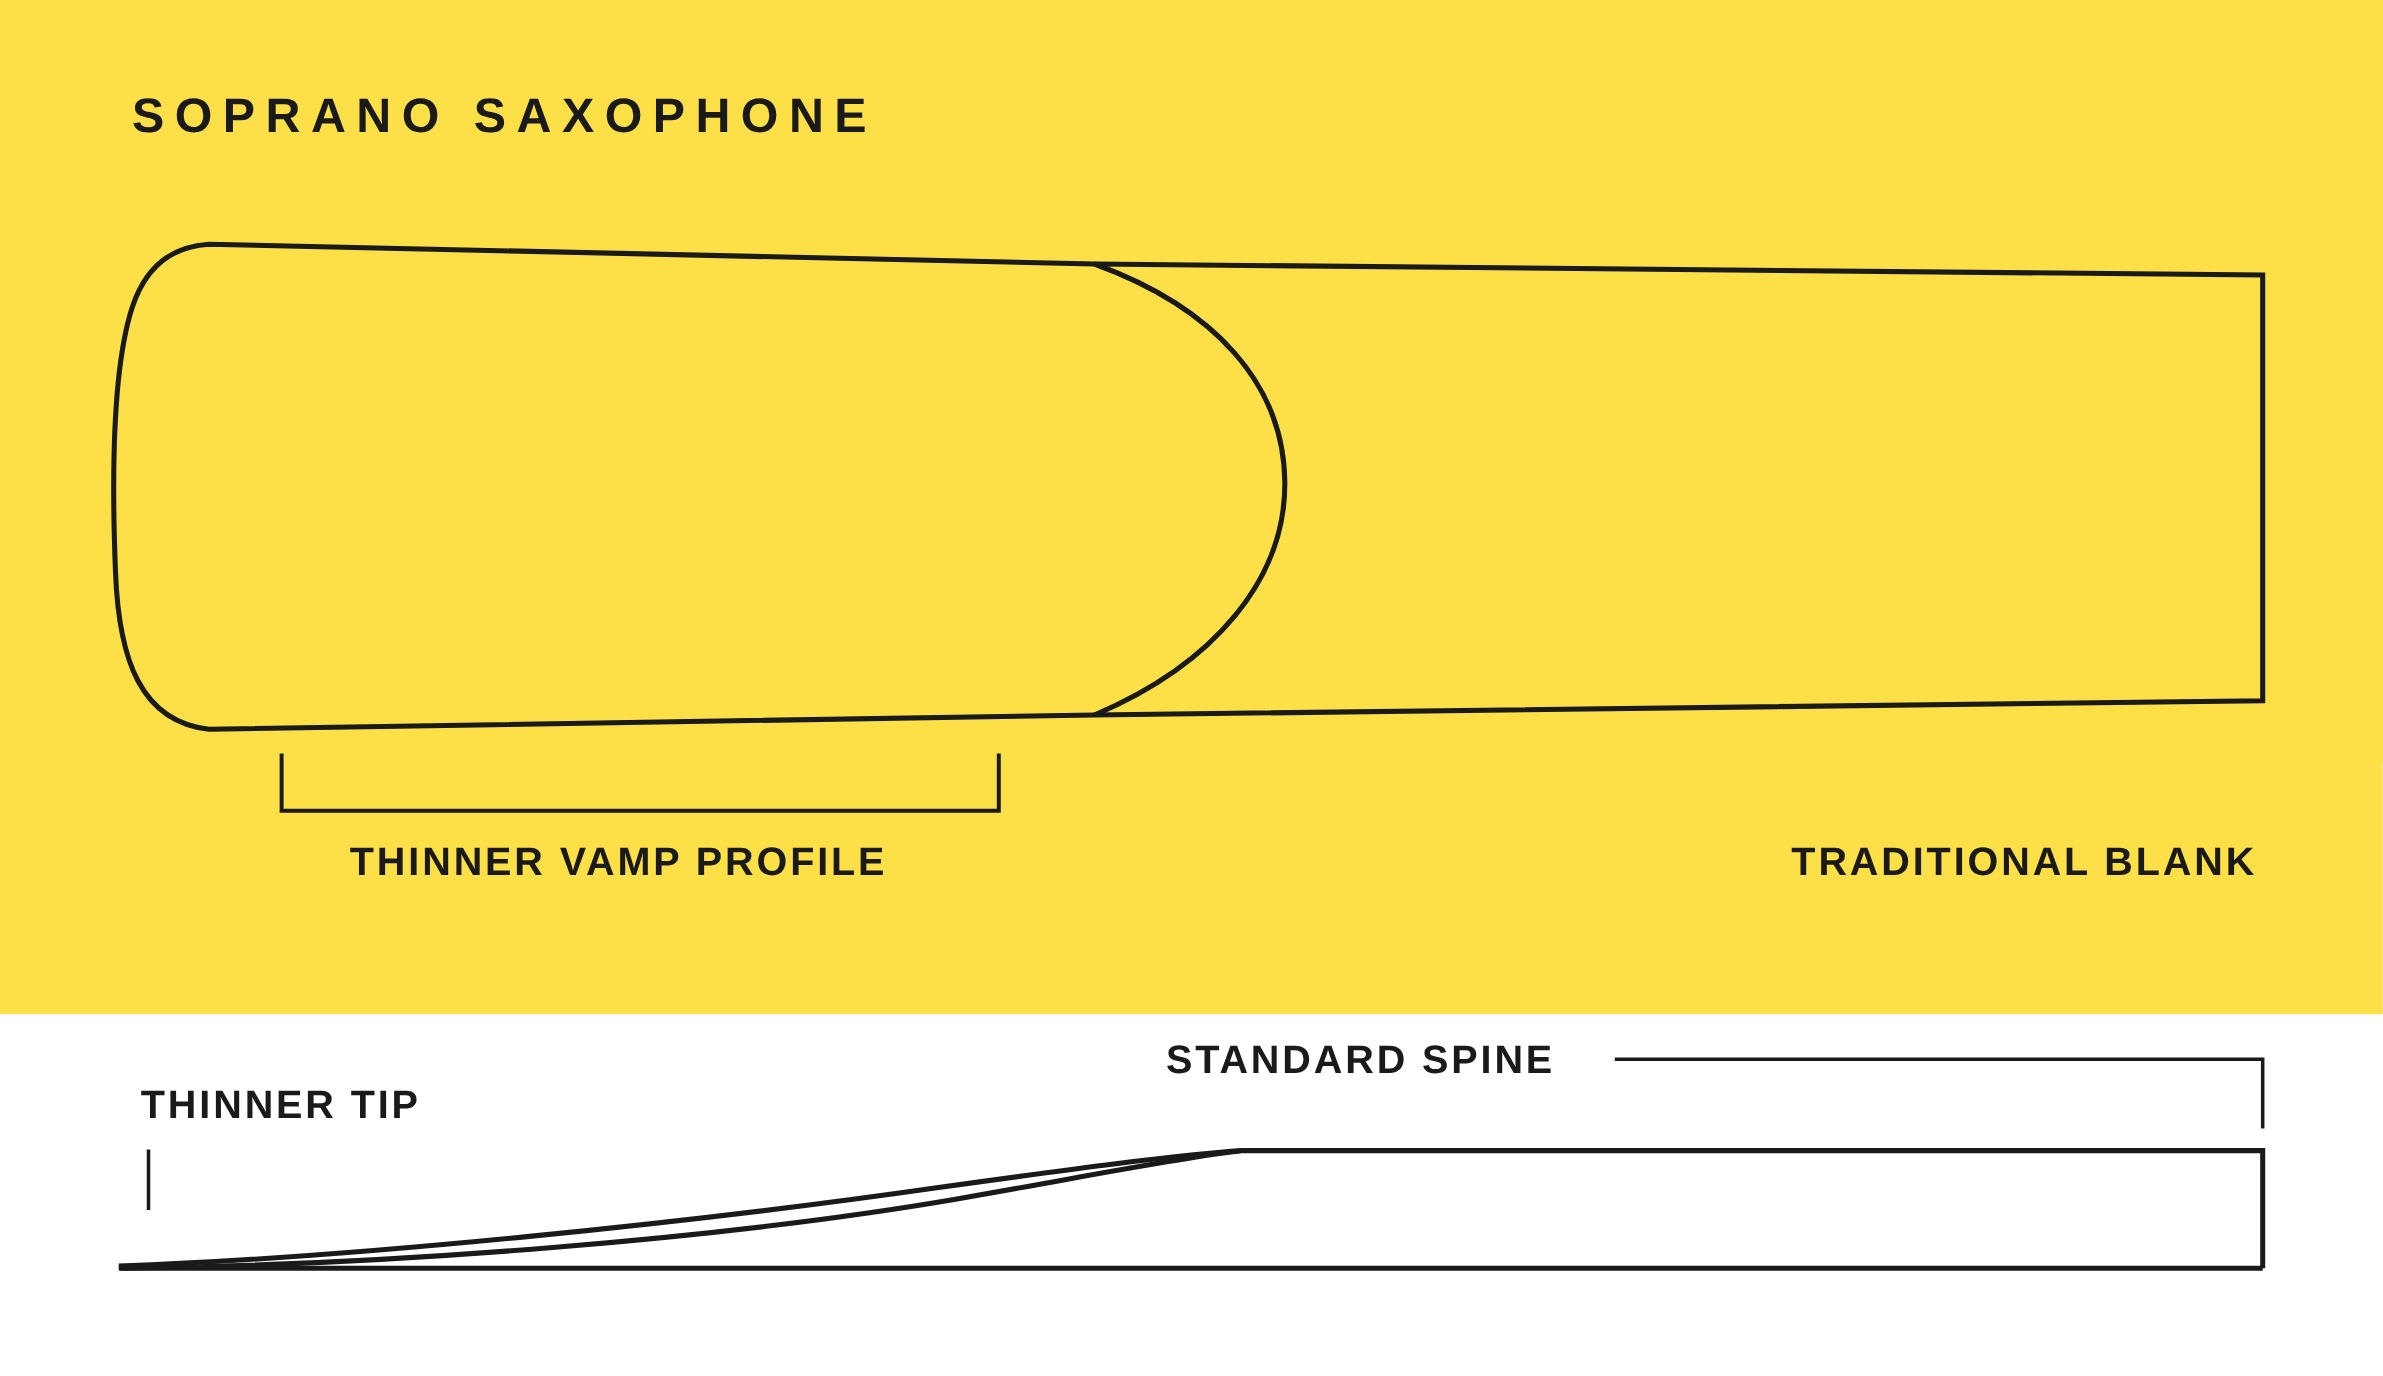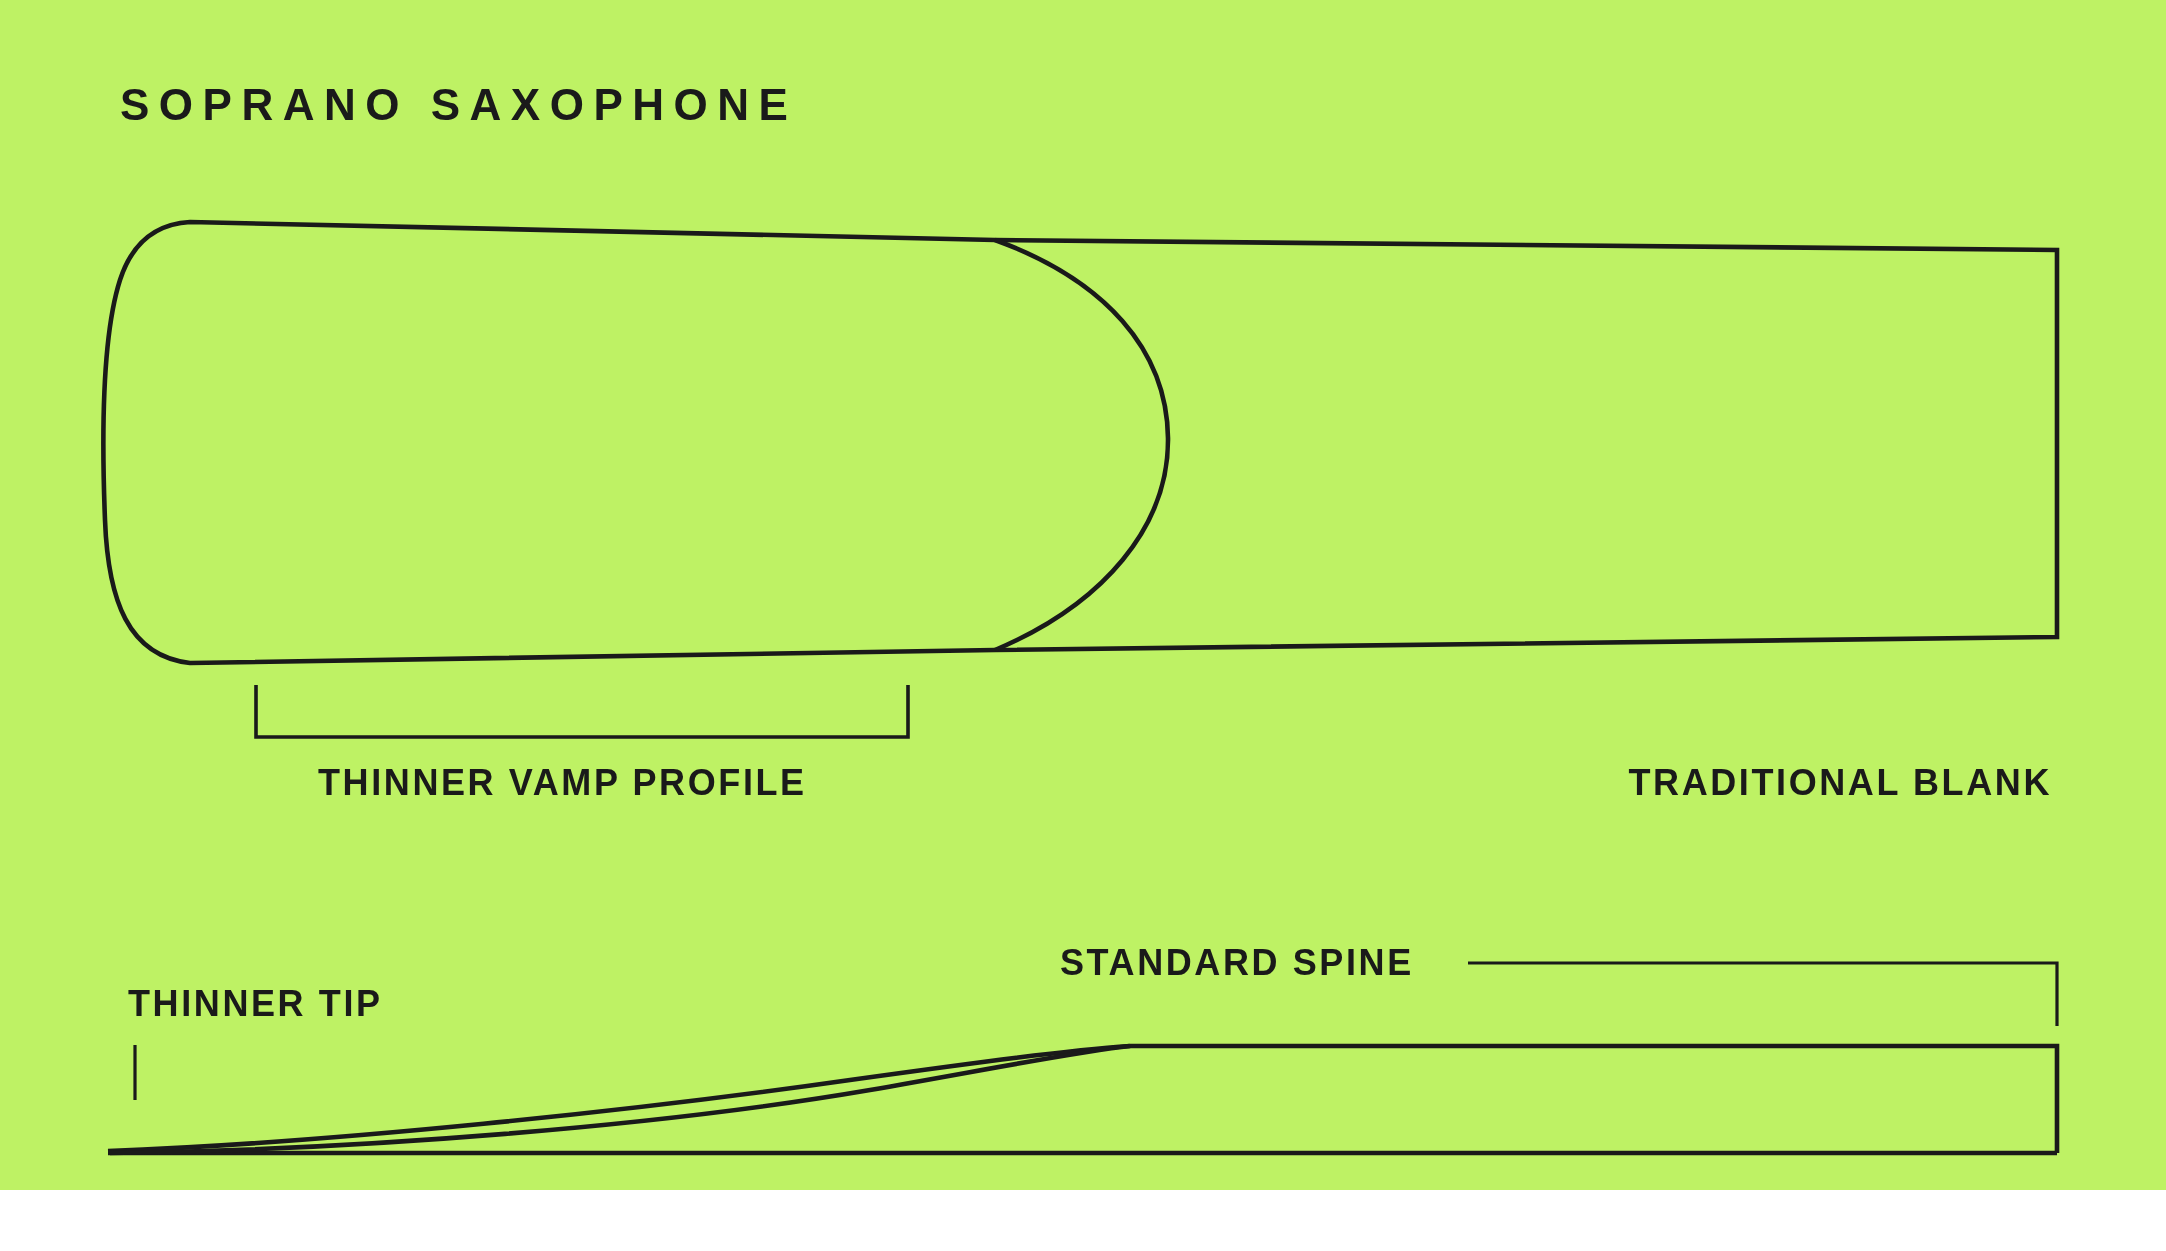--- a/index.html
+++ b/index.html
@@ -13,22 +13,22 @@
     position: relative;
     overflow: hidden;
     font-family: "Liberation Sans", sans-serif;
     -webkit-font-smoothing: antialiased;
   }
   #diagram-root {
     position: absolute;
     left: 0;
     top: 0;
     width: 2166px;
-    height: 1190px;
-    background: #bef264;
+    height: 922px;
+    background: #fde047;
   }
   svg.figure {
     position: absolute;
     left: 0;
     top: 0;
     width: 2166px;
     height: 1251px;
     display: block;
   }
   

